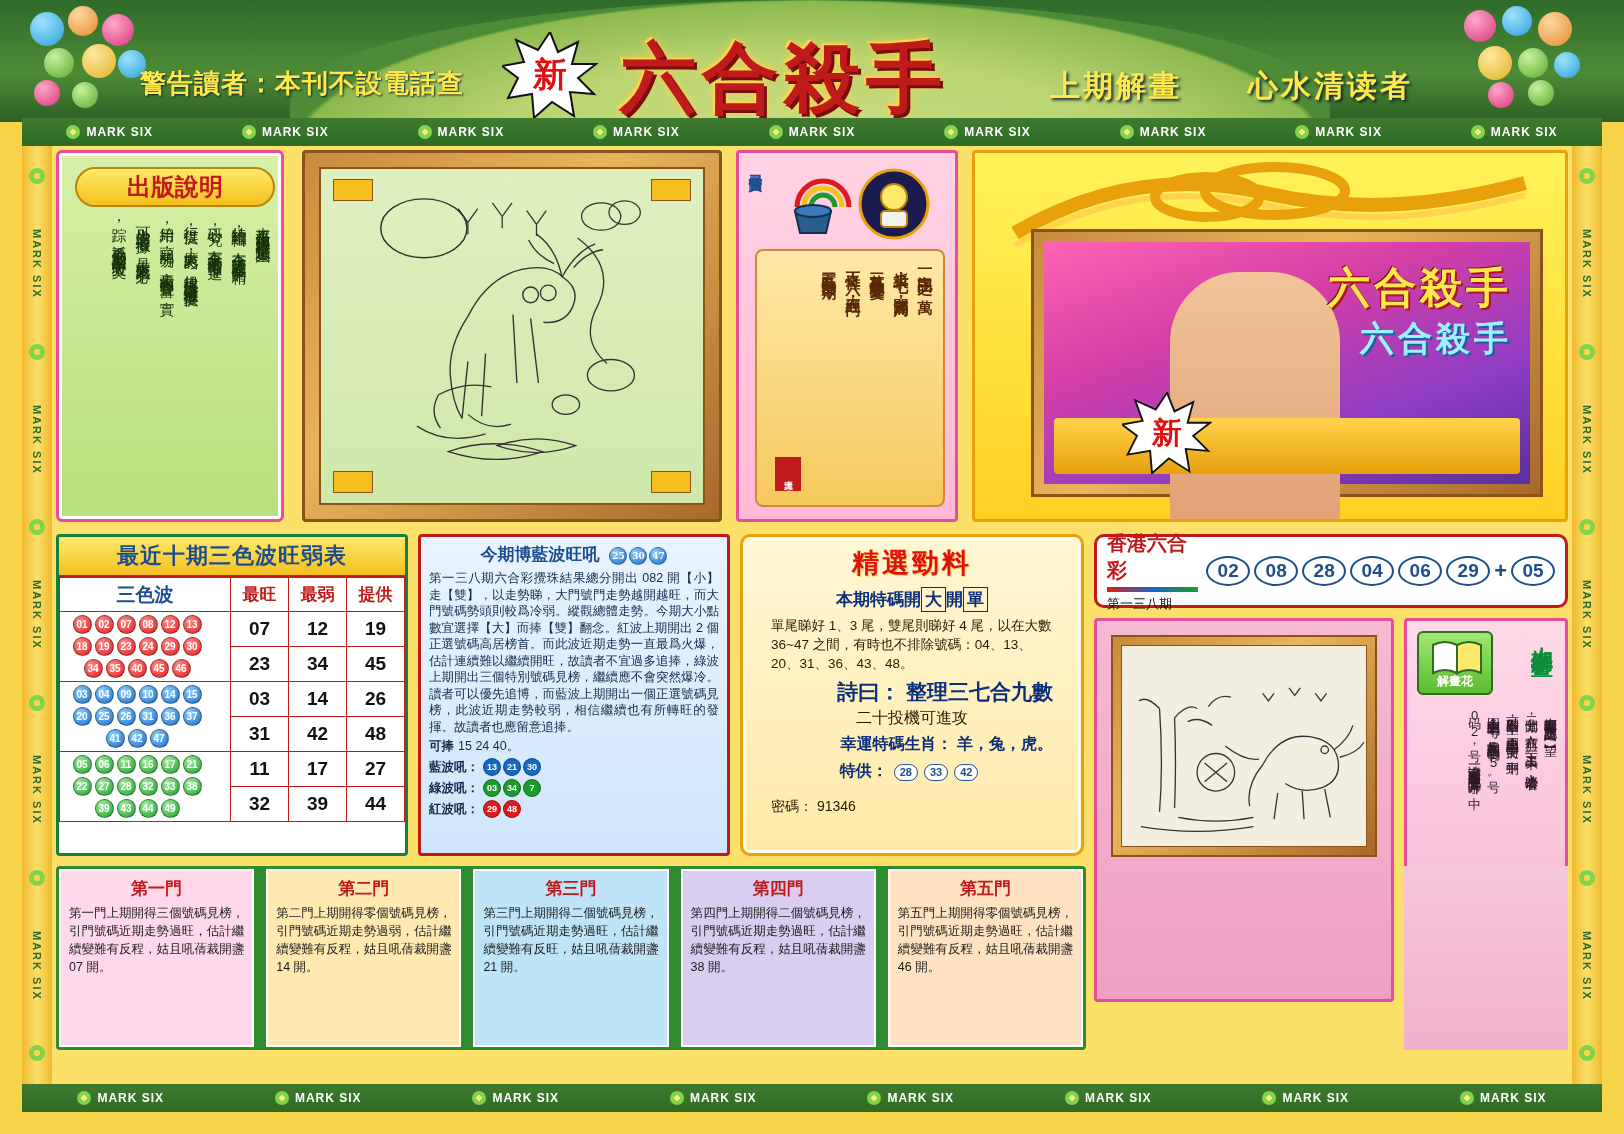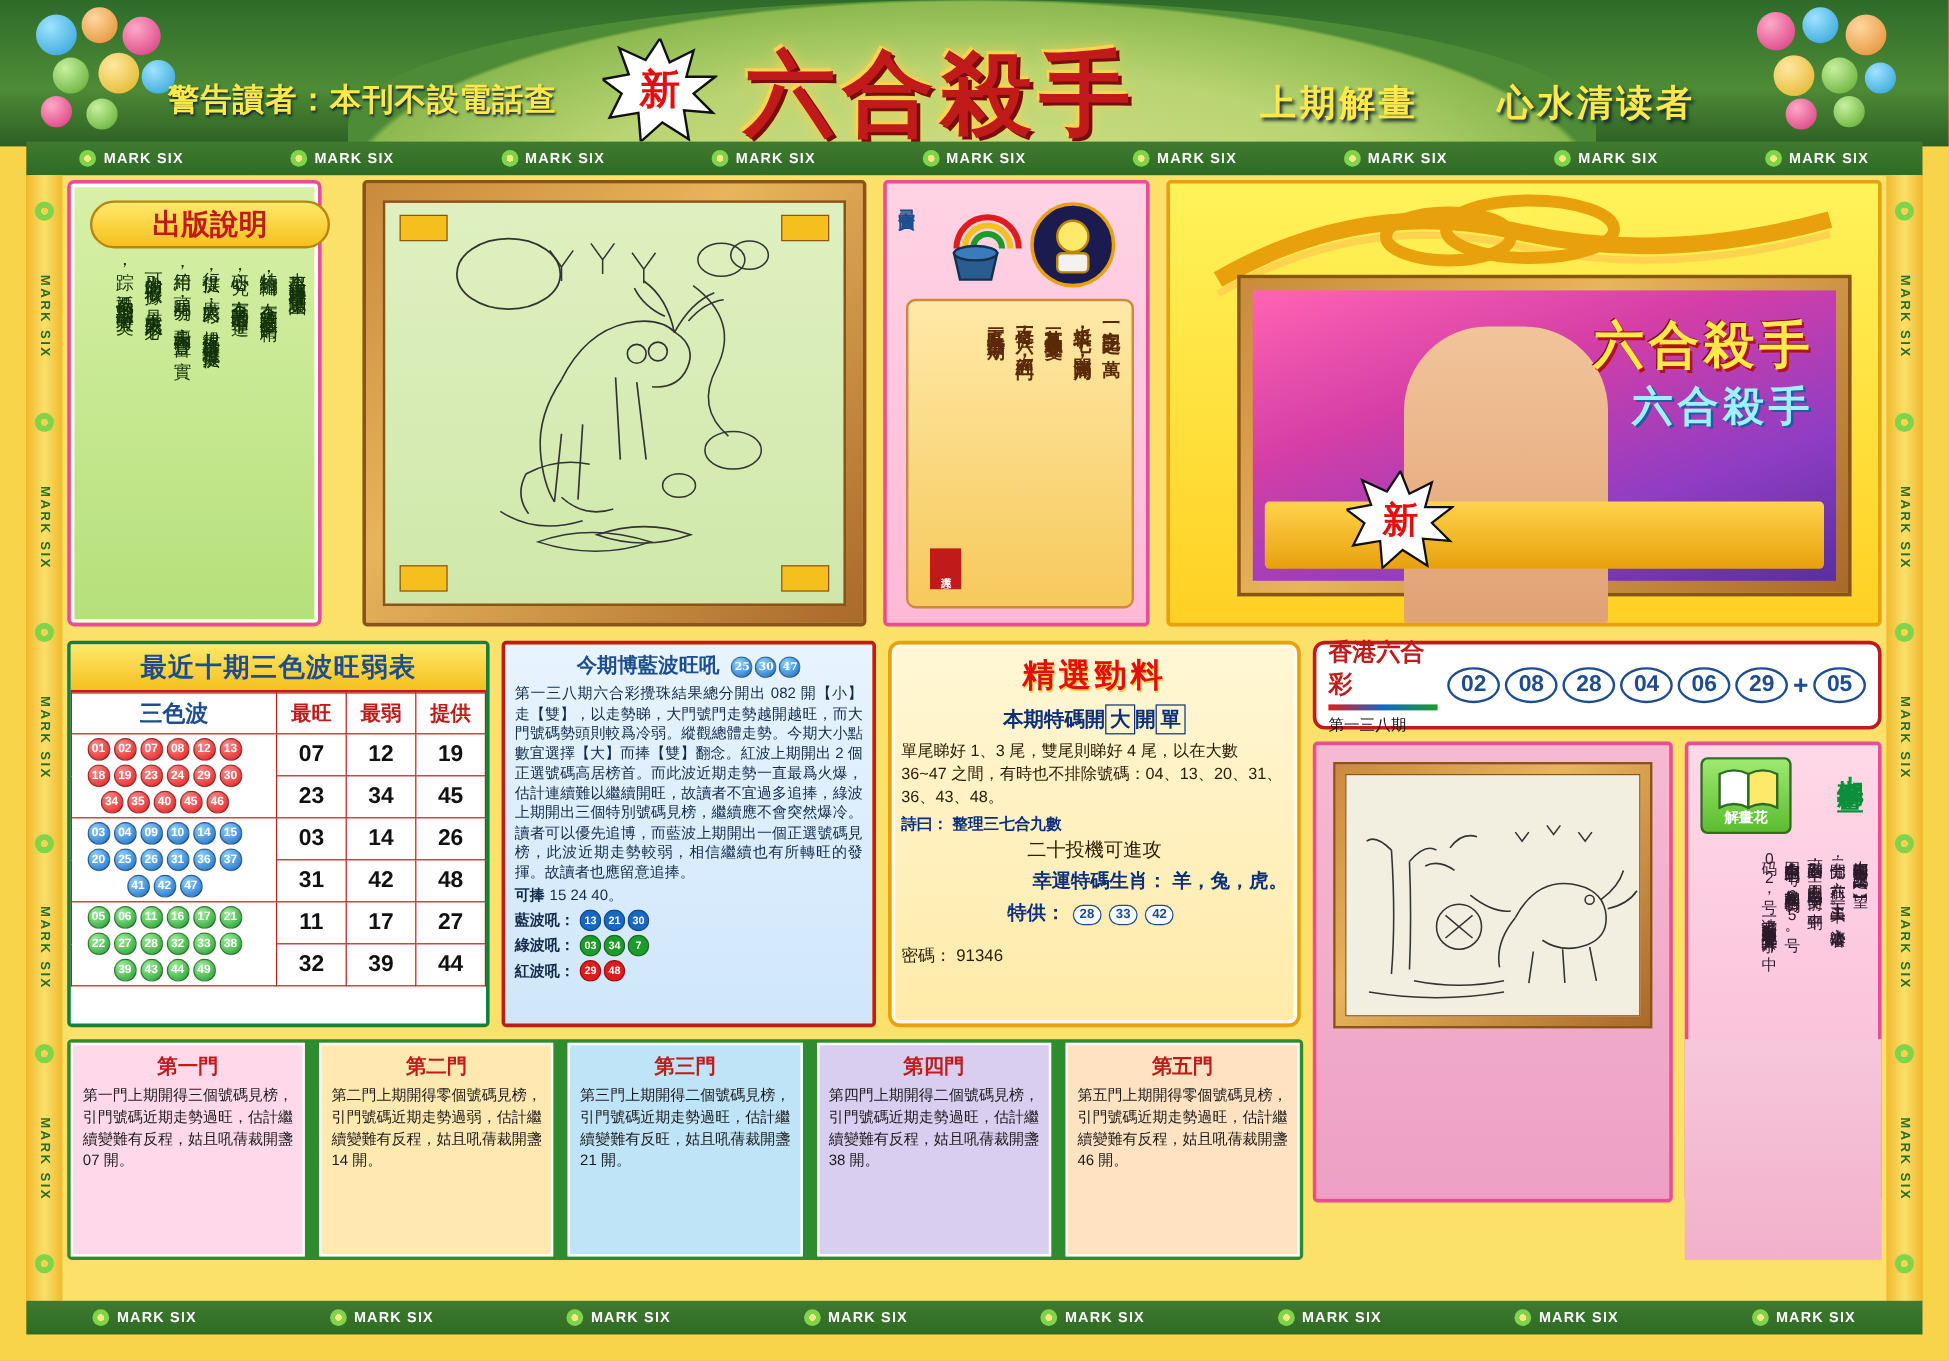--- a/index.html
+++ b/index.html
@@ -100,21 +100,21 @@
   
   .content {
     position:absolute; left:56px; top:150px; width:1512px; height:900px;
   }
 
   
   .panel { position:absolute; }
 
   
   #pubnote {
-    left:0; top:0; width:212px; height:372px;
+    left:0; top:0; width:228px; height:372px;
     background:linear-gradient(#d8f0a8,#b5e07a);
     border:3px solid #e84c9a; border-radius:6px;
     box-shadow:0 0 0 3px #fff inset;
   }
   #pubnote .title {
     position:absolute; left:16px; top:14px; width:200px; height:40px;
     background:linear-gradient(#ffe96a,#f5c01e);
     border:2px solid #b8860b; border-radius:20px;
     color:#c01a1a; font-size:24px; font-weight:bold;
     display:flex; align-items:center; justify-content:center;
@@ -264,32 +264,32 @@
   .oval {
     display:inline-flex; align-items:center; justify-content:center;
     height:17px; padding:0 5px; border-radius:9px; font-size:11px;
     border:1px solid #1d4d8f; color:#1d4d8f; background:#fff;
   }
 
   
   #tips {
     left:684px; top:384px; width:344px; height:322px;
     background:linear-gradient(#fff7d6,#ffeaa8);
-    border:3px solid #e8a00c; border-radius:10px; padding:8px 8px;
+    border:3px solid #e8a00c; border-radius:10px; padding:8px 28px;
     box-shadow:0 0 0 3px #fffbe9 inset;
   }
   #tips .ttl {
     text-align:center; color:#e10f0f; font-size:27px; font-weight:bold;
     font-family:"DejaVu Serif", serif; letter-spacing:3px;
     text-shadow:1px 1px 0 #ffd34d;
   }
   #tips .l1 { text-align:center; margin-top:6px; color:#0b2f7a; font-size:17px; font-weight:bold; }
   #tips .box { display:inline-block; border:1px solid #0b2f7a; padding:0 3px; }
   #tips .p { font-size:13.5px; line-height:19px; color:#2a1a00; margin-top:4px; }
-  #tips .poem { text-align:left; color:#0b2f7a; font-size:13px; font-weight:bold; margin-top:5px; }
+  #tips .poem { text-align:right; color:#0b2f7a; font-size:21px; font-weight:bold; margin-top:5px; }
   #tips .poem2 { text-align:center; color:#2a1a00; font-size:16px; margin-top:2px; }
   #tips .lucky { text-align:right; color:#0b2f7a; font-size:16px; font-weight:bold; margin-top:5px; }
   #tips .special { text-align:center; color:#0b2f7a; font-size:16px; font-weight:bold; margin-top:6px;
     display:flex; align-items:center; justify-content:center; gap:6px; }
   #tips .pw { text-align:left; font-size:14px; color:#2a1a00; margin-top:16px; }
 
   
   #result {
     left:1038px; top:384px; width:474px; height:74px;
     background:#fff; border:3px solid #c01a1a; border-radius:10px;

